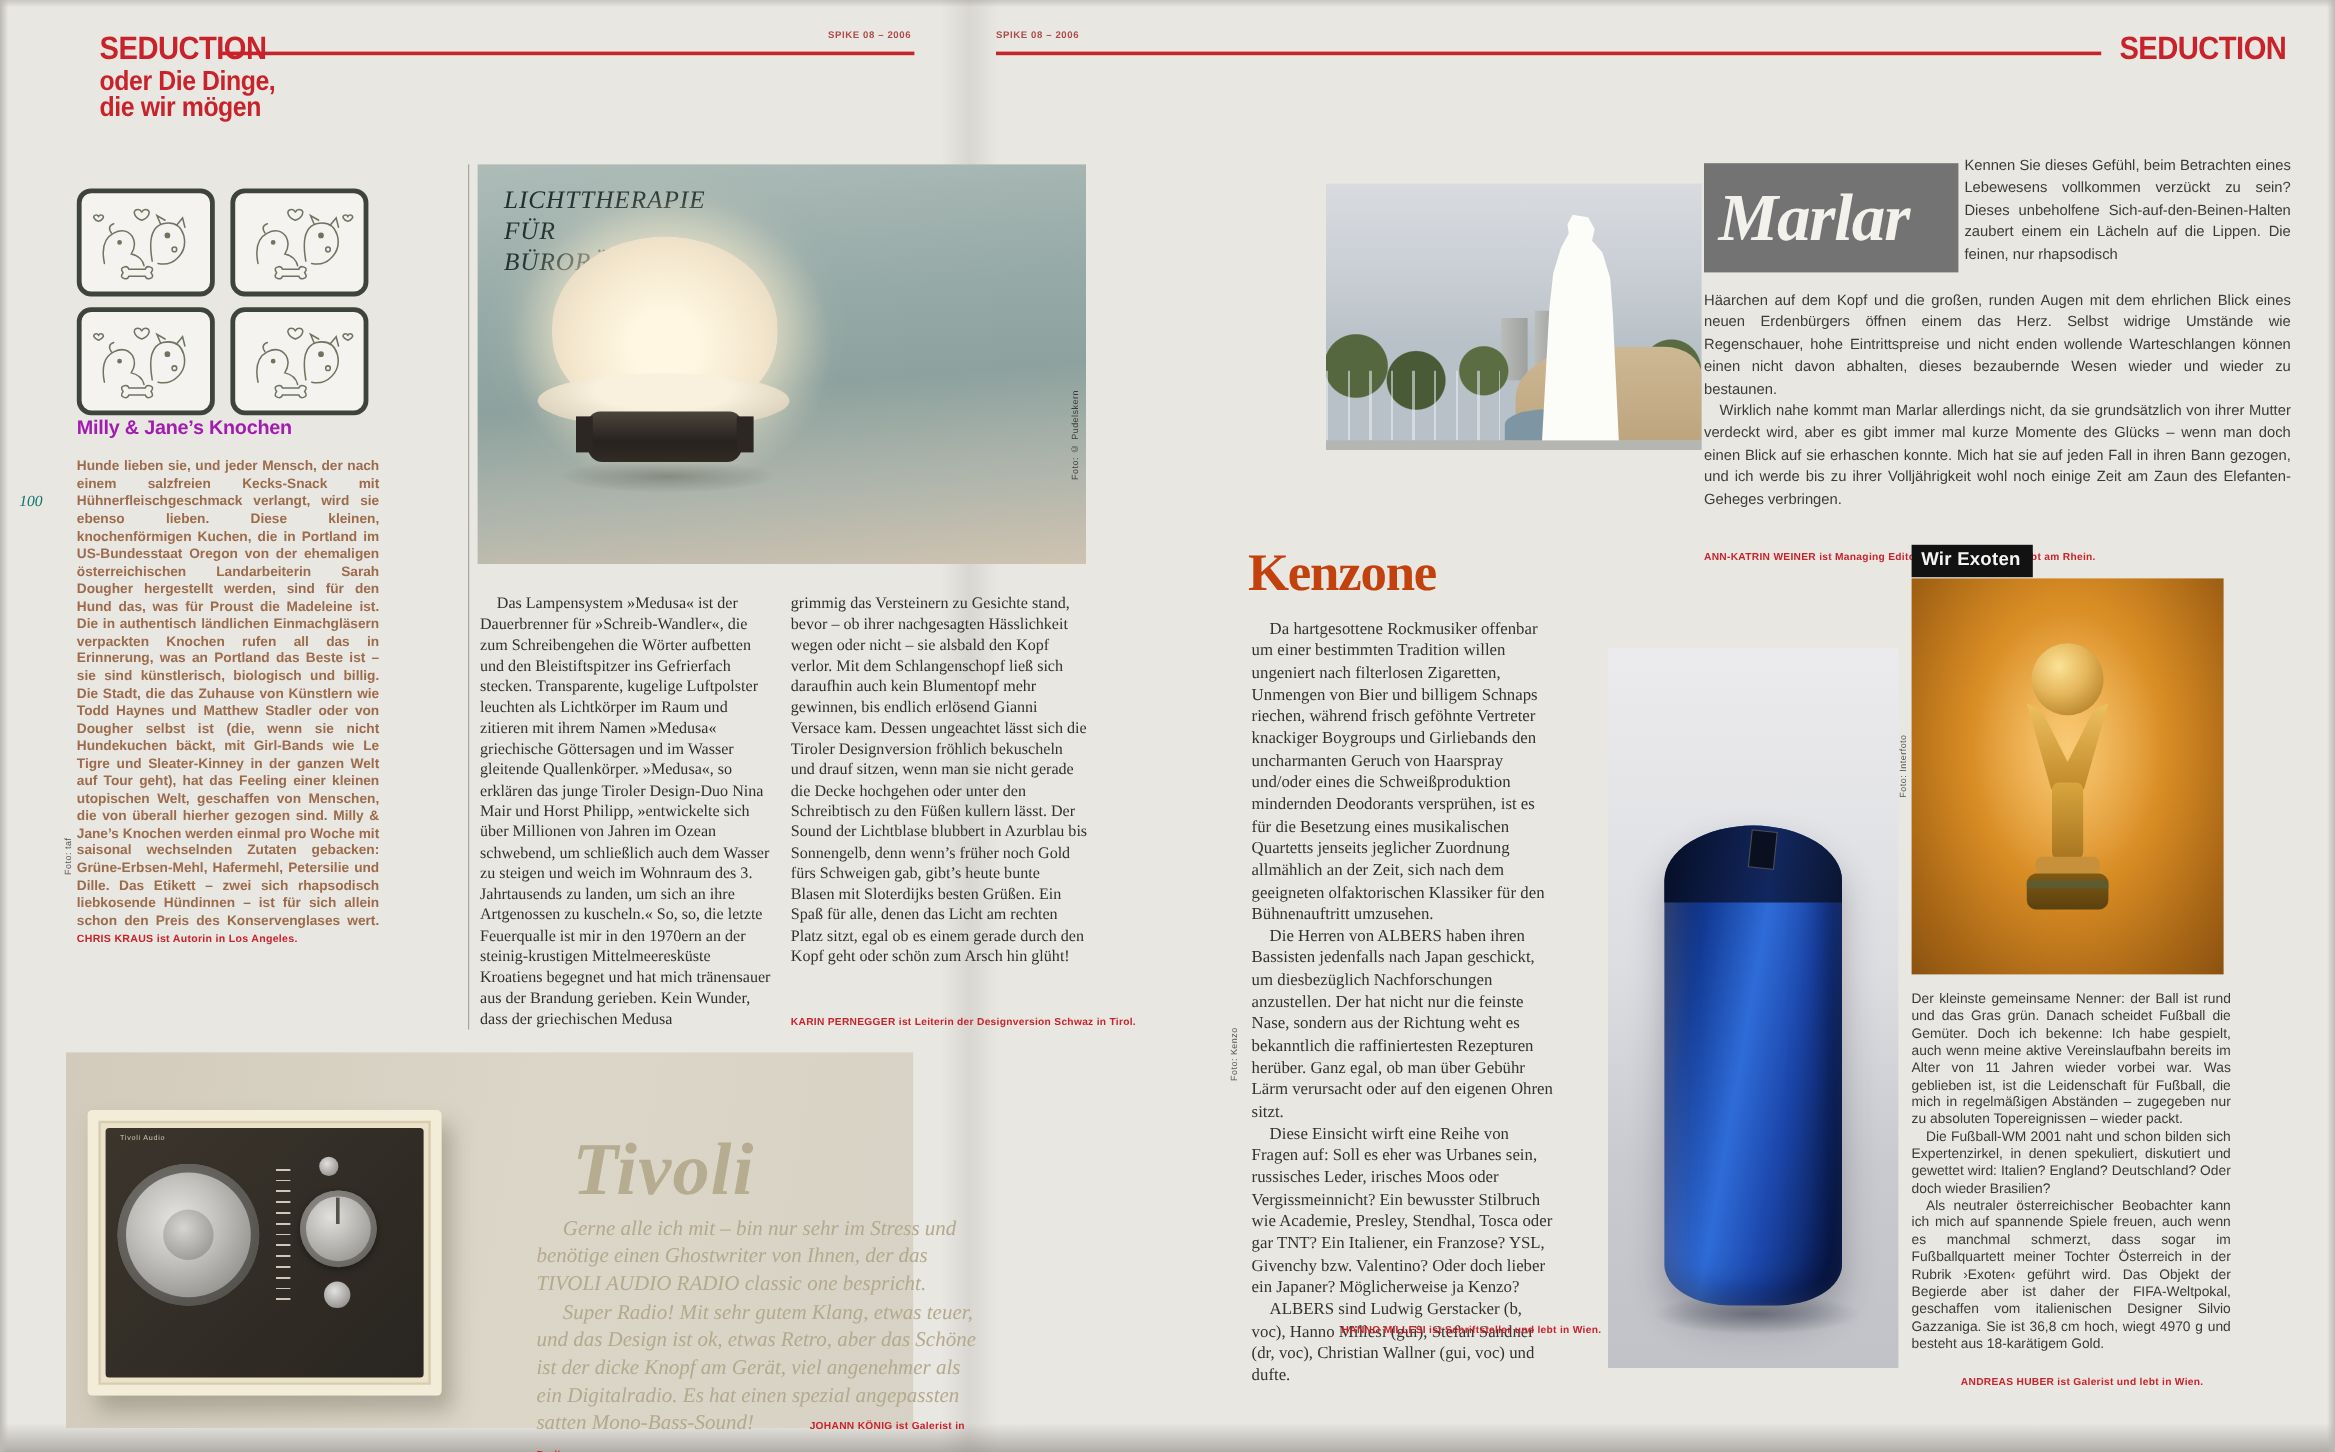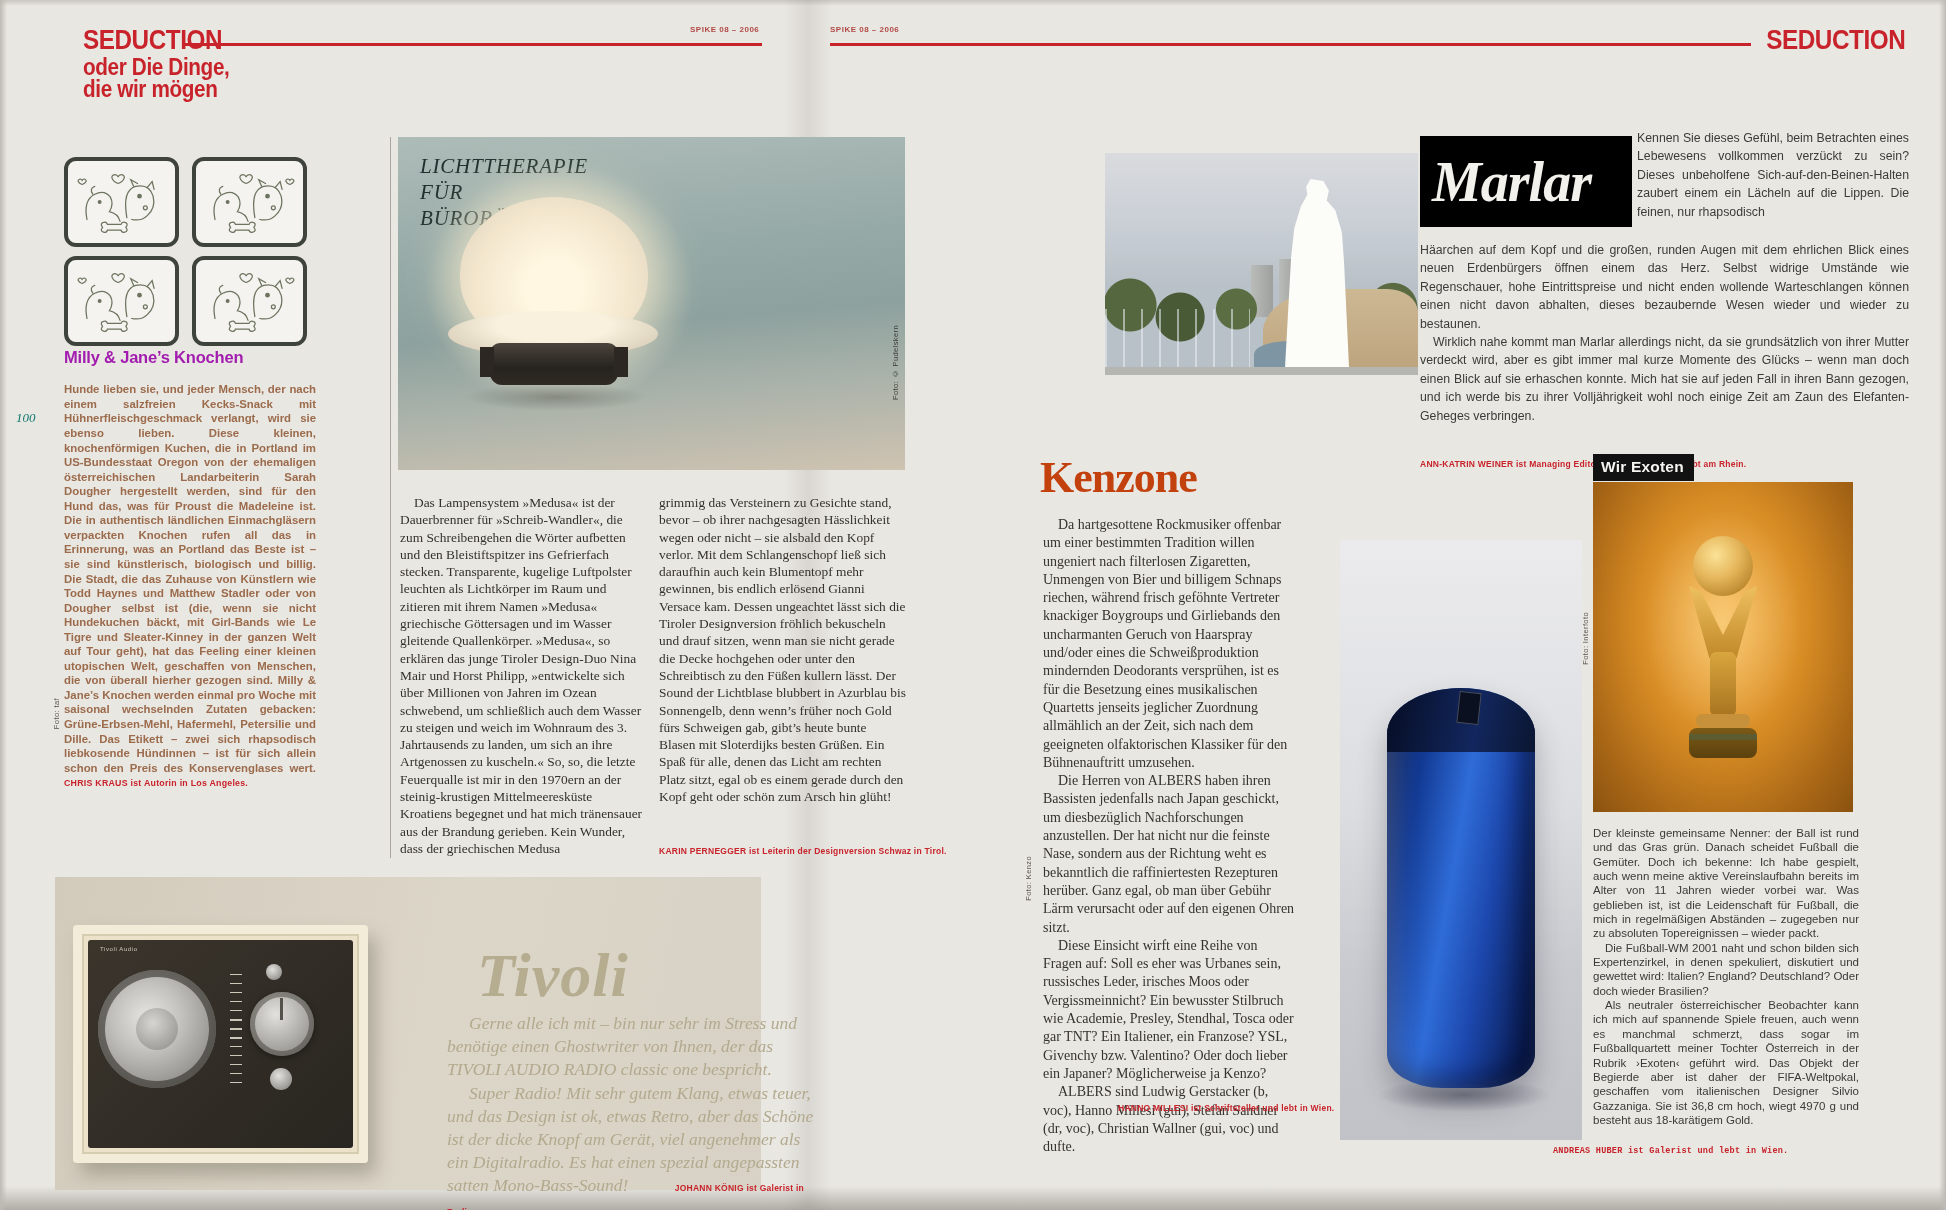--- a/index.html
+++ b/index.html
@@ -92,21 +92,21 @@
       radial-gradient(circle at 72% 55%,#50603c 0 22px,rgba(0,0,0,0) 23px),
       radial-gradient(circle at 92% 48%,#5a6b41 0 24px,rgba(0,0,0,0) 25px);}
   .zoo-fence{position:absolute;left:0;bottom:8px;width:145px;height:58px;
     background:linear-gradient(180deg,#9aa5ad,#8793a0);
     background-image:repeating-linear-gradient(90deg,rgba(235,240,245,.55) 0 2px,rgba(0,0,0,0) 2px 18px);}
   .zoo-rock{position:absolute;right:0;bottom:8px;width:155px;height:78px;background:linear-gradient(180deg,#cdb894,#bda57e);border-radius:45% 20% 0 0/55% 30% 0 0;}
   .zoo-pool{position:absolute;right:92px;bottom:8px;width:72px;height:26px;background:#7e96a4;border-radius:50% 50% 0 0;}
   .zoo-strip{position:absolute;left:0;bottom:0;width:100%;height:8px;background:#b5b5b1;}
   .zoo-silhouette{position:absolute;left:158px;top:26px;width:108px;height:196px;background:#fcfcf8;
     clip-path:polygon(44% 0%,56% 1%,61% 6%,59% 11%,67% 16%,73% 27%,75% 42%,80% 100%,20% 100%,26% 40%,29% 25%,35% 14%,41% 8%,40% 4%);}
-  .marlar-box{left:1420px;top:136px;width:212px;height:91px;background:#000000;display:flex;align-items:center;box-sizing:border-box;padding-left:12px;}
+  .marlar-box{left:1420px;top:136px;width:212px;height:91px;background:#737373;display:flex;align-items:center;box-sizing:border-box;padding-left:12px;}
   .marlar-title{font-family:"Liberation Serif","DejaVu Serif",serif;font-style:italic;font-weight:bold;font-size:56px;letter-spacing:-1px;color:#f3f1eb;}
   .marlar-txt{font-size:12.3px;line-height:18.4px;color:#3b3b39;text-align:justify;}
   .marlar-intro{left:1637px;top:129px;width:272px;}
   .marlar-b2{left:1420px;top:241px;width:489px;}
   .marlar-b3{left:1420px;top:333px;width:489px;text-indent:13px;}
   .marlar-credit{left:1420px;top:424px;margin-top:35px;}
   
   .kz-title{left:1040px;top:452px;font-family:"Liberation Serif","DejaVu Serif",serif;font-weight:bold;font-size:44px;letter-spacing:-1px;color:#c2410c;}
   .kz-body{left:1043px;top:516px;width:252px;font-family:"Liberation Serif","DejaVu Serif",serif;font-size:14px;line-height:18.3px;color:#35332e;}
   .kz-body p{margin:0;text-indent:15px;}
@@ -130,21 +130,21 @@
     background:radial-gradient(circle at 38% 32%,#fbe296 0%,#e6b75c 42%,#b07c22 88%);}
   .trophy-arms{position:absolute;left:96px;top:104px;width:68px;height:72px;
     background:linear-gradient(180deg,#eec05f,#c08829);
     clip-path:polygon(0% 0%,18% 8%,50% 68%,82% 8%,100% 0%,70% 100%,30% 100%);}
   .trophy-stem{position:absolute;left:117px;top:170px;width:26px;height:64px;border-radius:6px;background:linear-gradient(180deg,#d8a53e,#a87420);}
   .trophy-base1{position:absolute;left:103px;top:232px;width:54px;height:14px;border-radius:6px;background:#c6913a;}
   .trophy-base2{position:absolute;left:96px;top:246px;width:68px;height:30px;border-radius:8px;background:linear-gradient(180deg,#7c5a16,#5c410e);}
   .trophy-band{position:absolute;left:96px;top:252px;width:68px;height:6px;background:#53603f;opacity:.7;}
   .ex-body{left:1593px;top:826px;width:266px;font-size:11.5px;line-height:14.35px;color:#3a3a38;text-align:justify;}
   .ex-body p{margin:0;} .ex-body p + p{text-indent:12px;}
-  .ex-credit{left:1553px;top:1146px;font-family:Liberation Mono, monospace;}
+  .ex-credit{left:1634px;top:1146px;}
 </style>
 </head>
 <body>
 
 <div id="spread">
 
   <div class="abs edge-top"></div>
   <div class="abs edge-bottom"></div>
   <div class="abs edge-left"></div>
   <div class="abs edge-right"></div>

